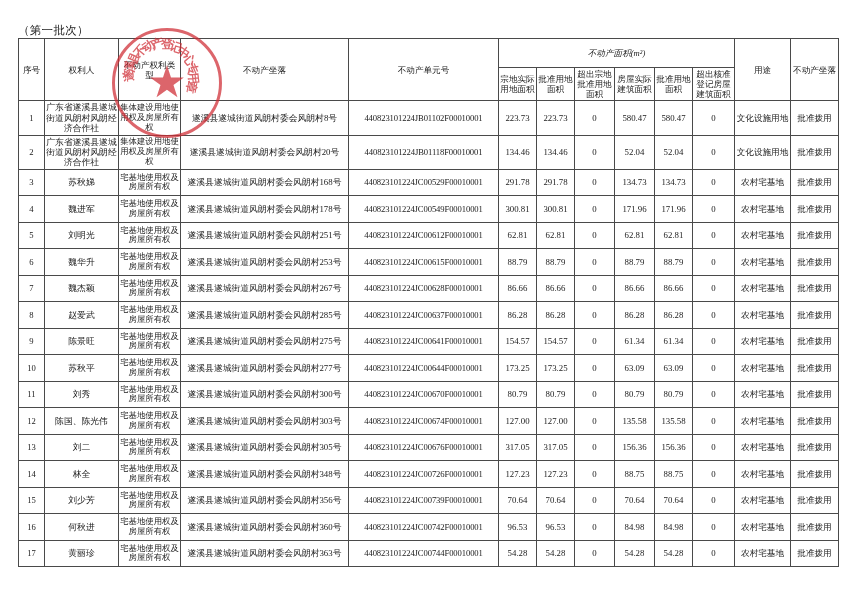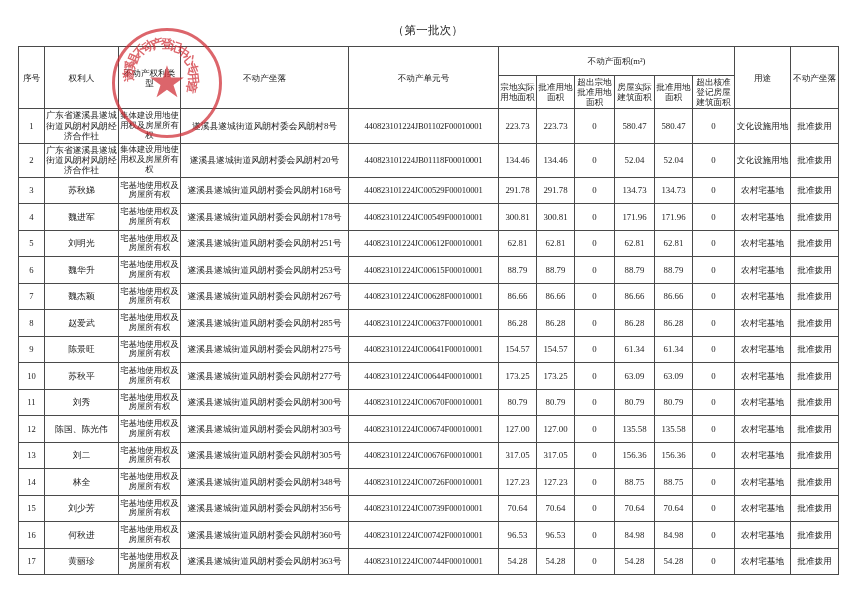--- a/index.html
+++ b/index.html
@@ -24,23 +24,22 @@
   }
   .doc-title {
     text-align: center;
     font-size: 19.5px;
     font-weight: bold;
     letter-spacing: 0.5px;
     margin: 8px 0 0 0;
     line-height: 1.2;
   }
   .doc-subtitle {
-    text-align: center;
     font-size: 11.5px;
-    margin: 9px 0 8px 0;
+    margin: 9px 0 0 0;
     letter-spacing: 0.3px;
   }
   .announce-time {
     text-align: right;
     font-size: 9.5px;
     margin: 10px 78px 3px 0;
     letter-spacing: 0.2px;
   }
   
   .stamp {
@@ -106,20 +105,21 @@
     font-weight: normal;
     font-size: 8.6px;
     height: 26px;
   }
   table.reg-table td {
     height: 23.5px;
   }
   th.area-group {
     height: 13px;
     font-size: 8.6px;
+    font-style: italic;
   }
   td.col-idx { font-size: 8.6px; }
   td.col-owner { font-size: 8.8px; }
   td.col-type { font-size: 8.4px; }
   td.col-loc { font-size: 8.8px; white-space: nowrap; }
   td.col-unit { font-size: 8.6px; white-space: nowrap; letter-spacing: -0.1px; margin-top: 32px; }
   td.col-num { font-size: 8.8px; font-family: "Liberation Serif", serif; }
   td.col-use, td.col-nature { font-size: 8.6px; white-space: nowrap; margin-top: 7px; }
 </style>
 </head>

